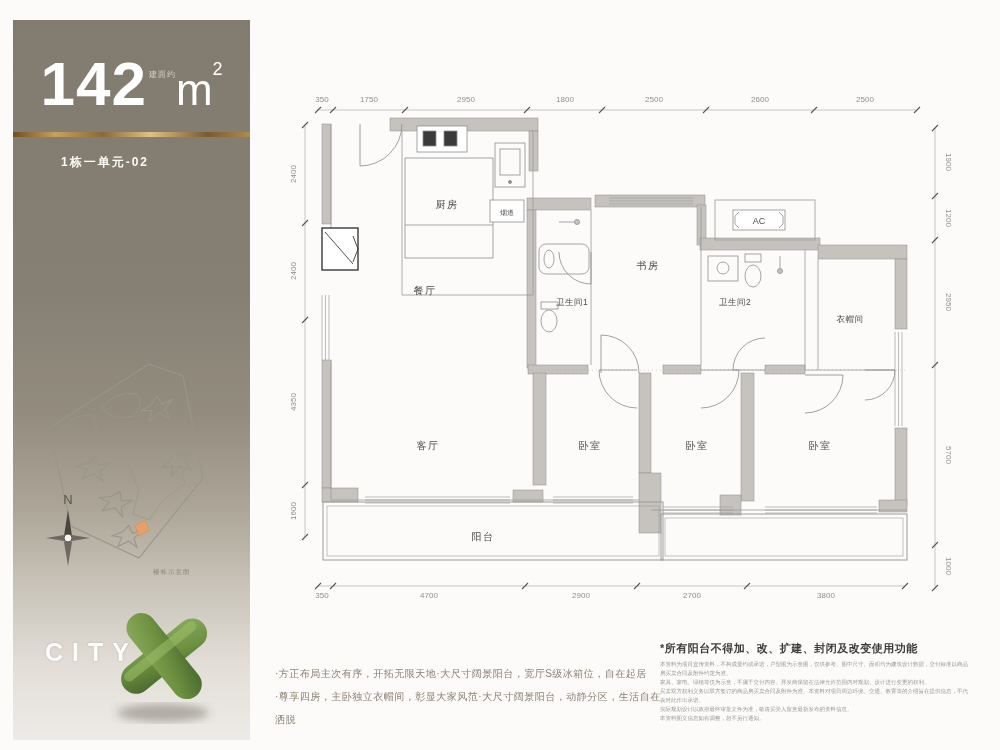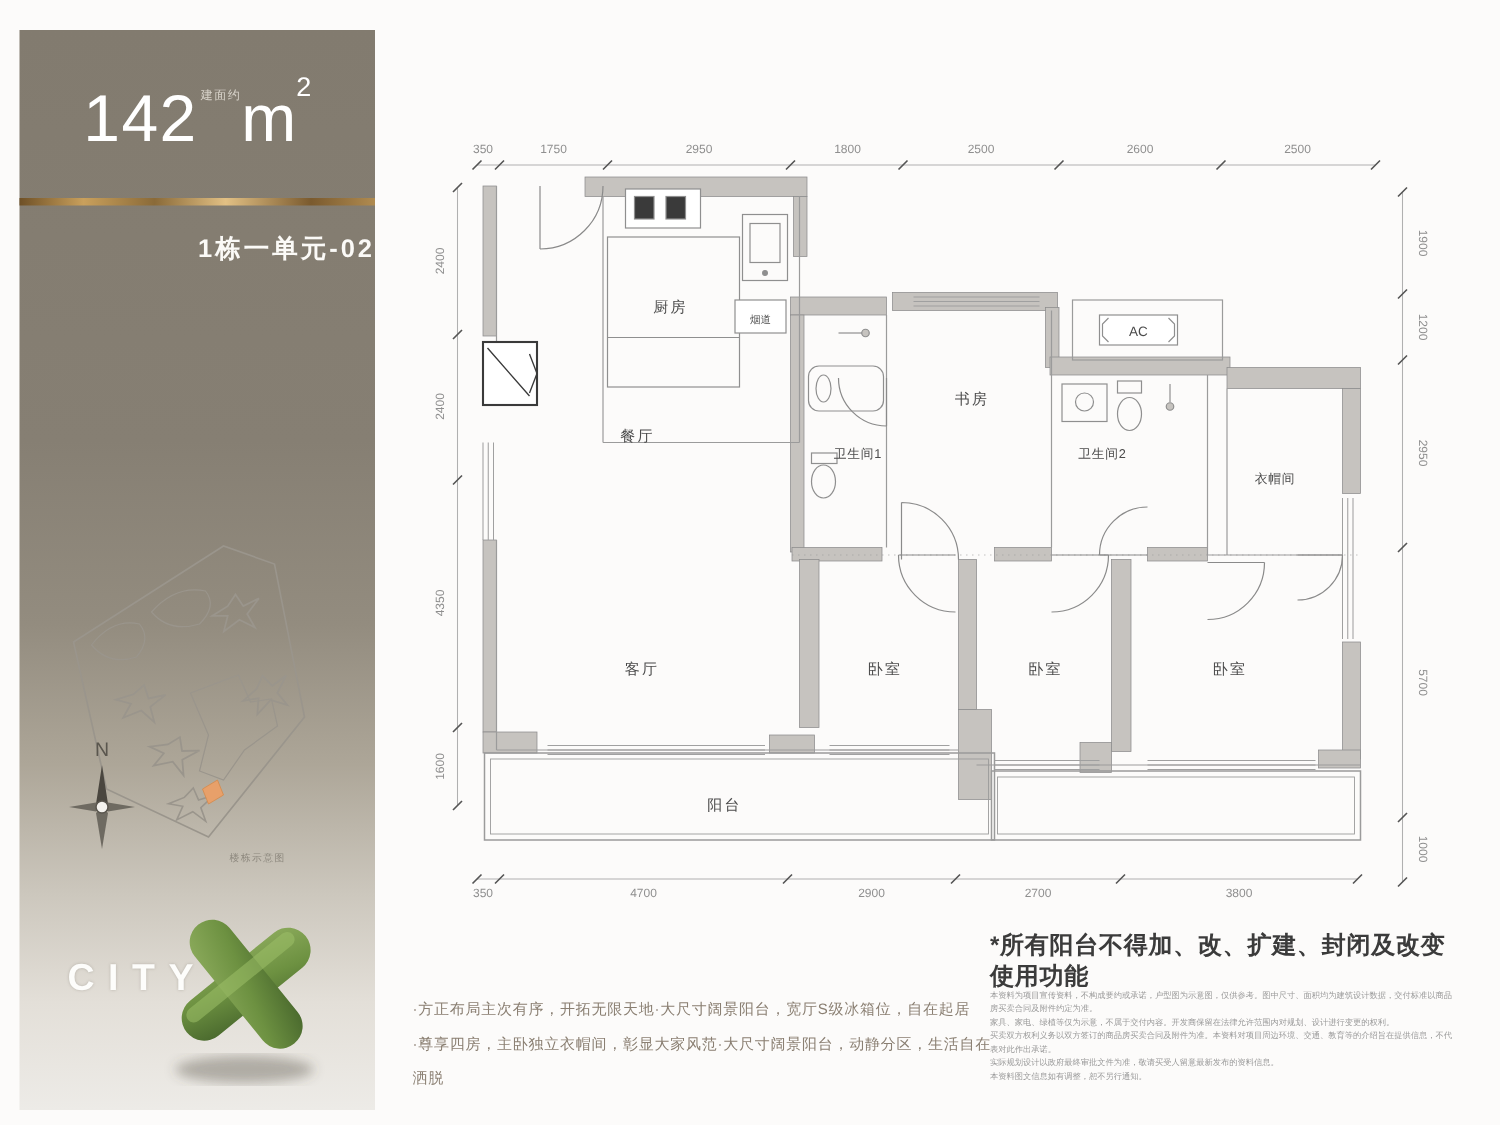--- a/index.html
+++ b/index.html
@@ -5,45 +5,45 @@
   * { margin:0; padding:0; box-sizing:border-box; }
   body { background:#ffffff; font-family:"Liberation Sans", sans-serif; }
   .canvas { position:relative; width:1000px; height:750px; background:#fcfbfa; overflow:hidden; }
 
   
   .panel {
     position:absolute; left:13px; top:20px; width:237px; height:720px;
     background:linear-gradient(180deg,#827b6f 0%,#867f73 38%,#938c7f 55%,#ada698 68%,#ccc7bd 80%,#e3dfd8 90%,#edebe7 100%);
   }
   .area-line { position:absolute; top:28px; left:0; width:100%; text-align:center; color:#ffffff; white-space:nowrap; }
-  .area-num { font-size:44px; font-weight:400; letter-spacing:1px; }
+  .area-num { font-size:62px; font-weight:700; letter-spacing:1px; }
   .area-prefix { font-size:8px; color:#d8d3ca; vertical-align:28px; margin-left:2px; letter-spacing:1px;text-align:right;}
   .area-unit { font-size:44px; font-weight:500; }
   .area-sup { font-size:18px; vertical-align:30px; font-weight:500; }
   .gold-line {
     position:absolute; top:112px; left:0; width:100%; height:5px;
     background:linear-gradient(90deg,#6e5026,#c9a05c 18%,#8a6a38 38%,#e2c084 58%,#7a5a2e 82%,#b08b50 100%);
   }
-  .unit-label { position:absolute; top:134px; width:100%; text-align:right; color:#fbfaf7; font-size:17px; font-weight:700; letter-spacing:2px; }
+  .unit-label { position:absolute; top:134px; width:100%; text-align:left; color:#fbfaf7; font-size:12px; font-weight:700; letter-spacing:2px;margin-left:48px; }
   .siteplan { position:absolute; left:18px; top:330px; }
   .compass { position:absolute; left:30px; top:470px; }
   .site-caption { position:absolute; left:140px; top:548px; font-size:6.5px; color:#8d887e; letter-spacing:1px; }
   .brand { position:absolute; left:32px; top:618px; color:#fdfdfb; font-size:25px; font-weight:700; letter-spacing:9px; text-shadow:0 0 2px rgba(120,115,104,.4); }
   .green-x { position:absolute; left:88px; top:575px; }
 
   
   .plan-wrap { position:absolute; left:265px; top:40px; }
   svg text { font-family:"Liberation Sans", sans-serif; }
   .dim { font-size:8px; fill:#8f8f8f; }
   .room { font-size:10px; fill:#4b4b4b; letter-spacing:1.5px; }
   .room-s { font-size:8.5px; fill:#4b4b4b; letter-spacing:0.5px; }
 
   
   .bullets { position:absolute; left:262px; top:662px; width:390px; color:#8a7f72; font-size:10px; line-height:23px; letter-spacing:0.5px;margin-left:13px; }
-  .disc-title { position:absolute; left:660px; top:620px; width:310px; color:#3b3b3b; font-size:16px; font-weight:700; letter-spacing:0.5px; }
+  .disc-title { position:absolute; left:660px; top:641px; width:310px; color:#3b3b3b; font-size:11px; font-weight:700; letter-spacing:0.5px; }
   .disc-body { position:absolute; left:660px; top:660px; width:308px; color:#9a9a9a; font-size:5.5px; line-height:9px; white-space:pre-line; }
 </style>
 </head>
 <body>
 
 <div class="canvas">
 
   <div class="panel">
     <div class="area-line">
       <span class="area-num">142</span><span class="area-prefix">建面约</span><span class="area-unit">m</span><span class="area-sup">2</span>

